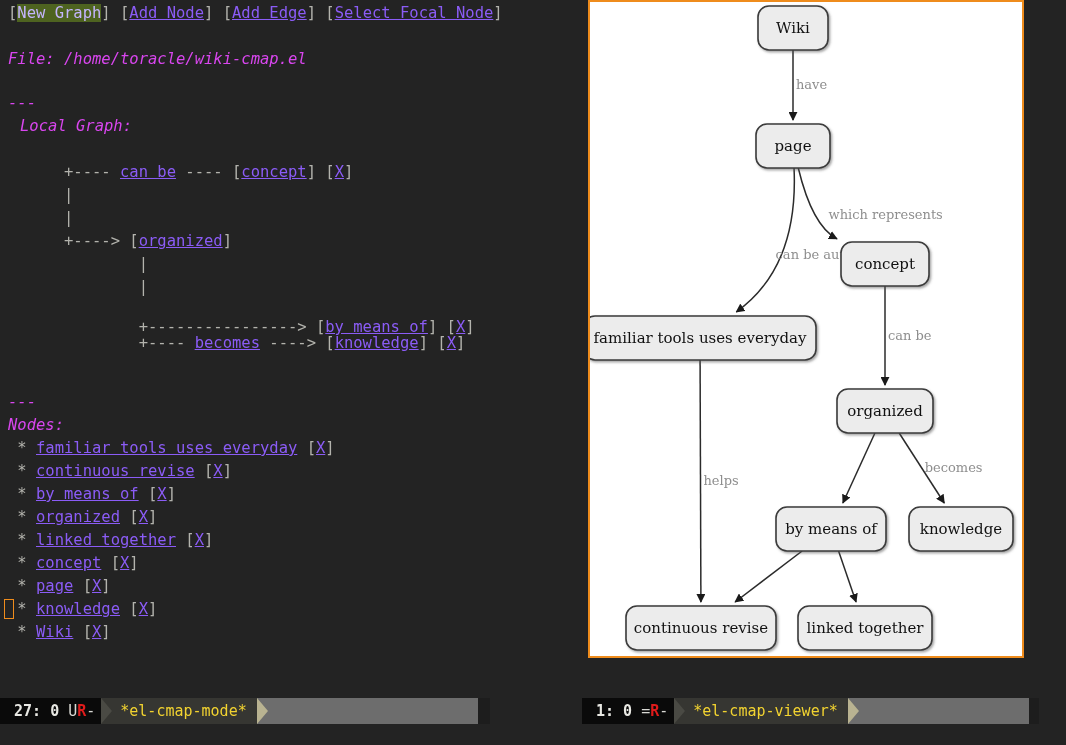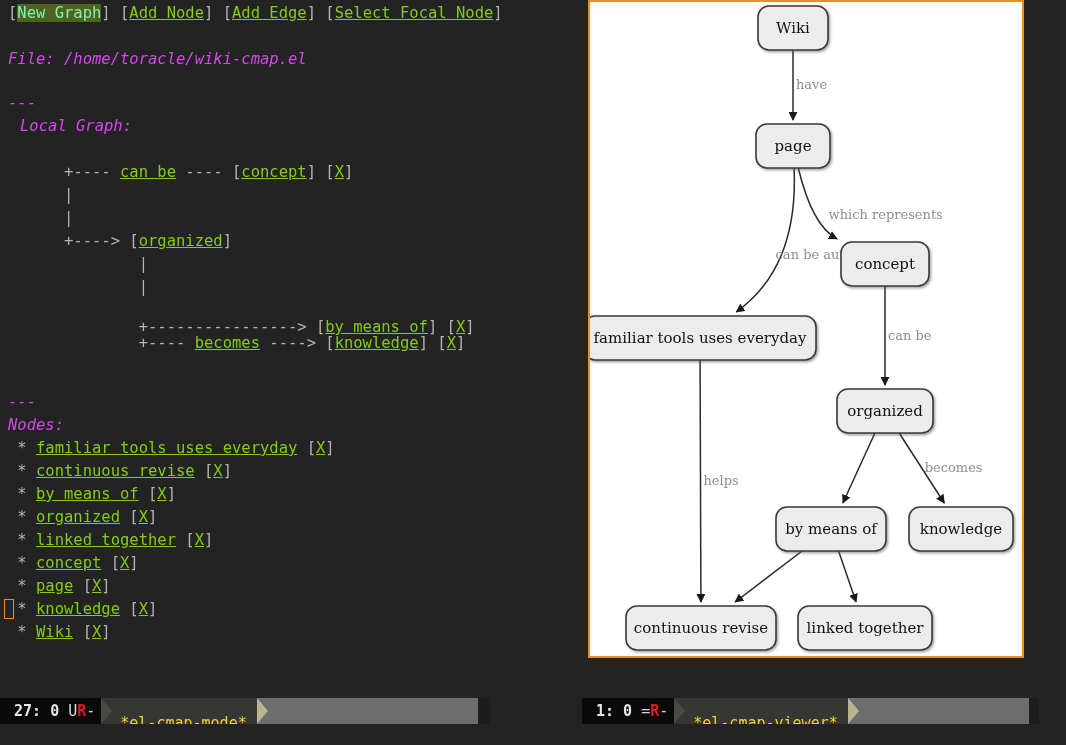--- a/index.html
+++ b/index.html
@@ -27,22 +27,22 @@
     position: absolute;
     font-family: "DejaVu Sans Mono", "Liberation Mono", monospace;
     font-size: 15.5px;
     line-height: 23px;
     white-space: pre;
     color: #c8c8c4;
     letter-spacing: 0px;
   }
   .dim   { color: #d946ef; font-style: italic; }
   .punct { color: #b3b3ad; }
-  .link  { color: #84cc16; text-decoration: underline; }
-  .hl    { background: #4e6320; color: #86efac; }
+  .link  { color: #8b5cf6; text-decoration: underline; }
+  .hl    { background: #4e6320; color: #c4b5fd; }
   .bul   { color: #b3b3ad; }
 
   
   .cursor {
     position: absolute;
     width: 10px; height: 20px;
     border: 1.6px solid #ef8c1c;
     box-sizing: border-box;
     background: transparent;
   }
@@ -106,21 +106,21 @@
   .ml-arrow-dark {
     width: 0; height: 0;
     border-top: 13px solid transparent;
     border-bottom: 13px solid transparent;
     border-left: 11px solid #4a4a44;
     background: #363632;
   }
   .ml-buf {
     background: #363632;
     color: #f2d330;
-    padding: 12px 10px 0 8px;
+    padding: 0 10px 0 8px;
   }
   .ml-arrow-tan {
     width: 0; height: 0;
     border-top: 13px solid transparent;
     border-bottom: 13px solid transparent;
     border-left: 11px solid #b9b391;
     background: #6d6d6d;
   }
   .ml-fill { background: #6d6d6d; height: 26px; }
   #modeline-left  .ml-fill { width: 210px; }

